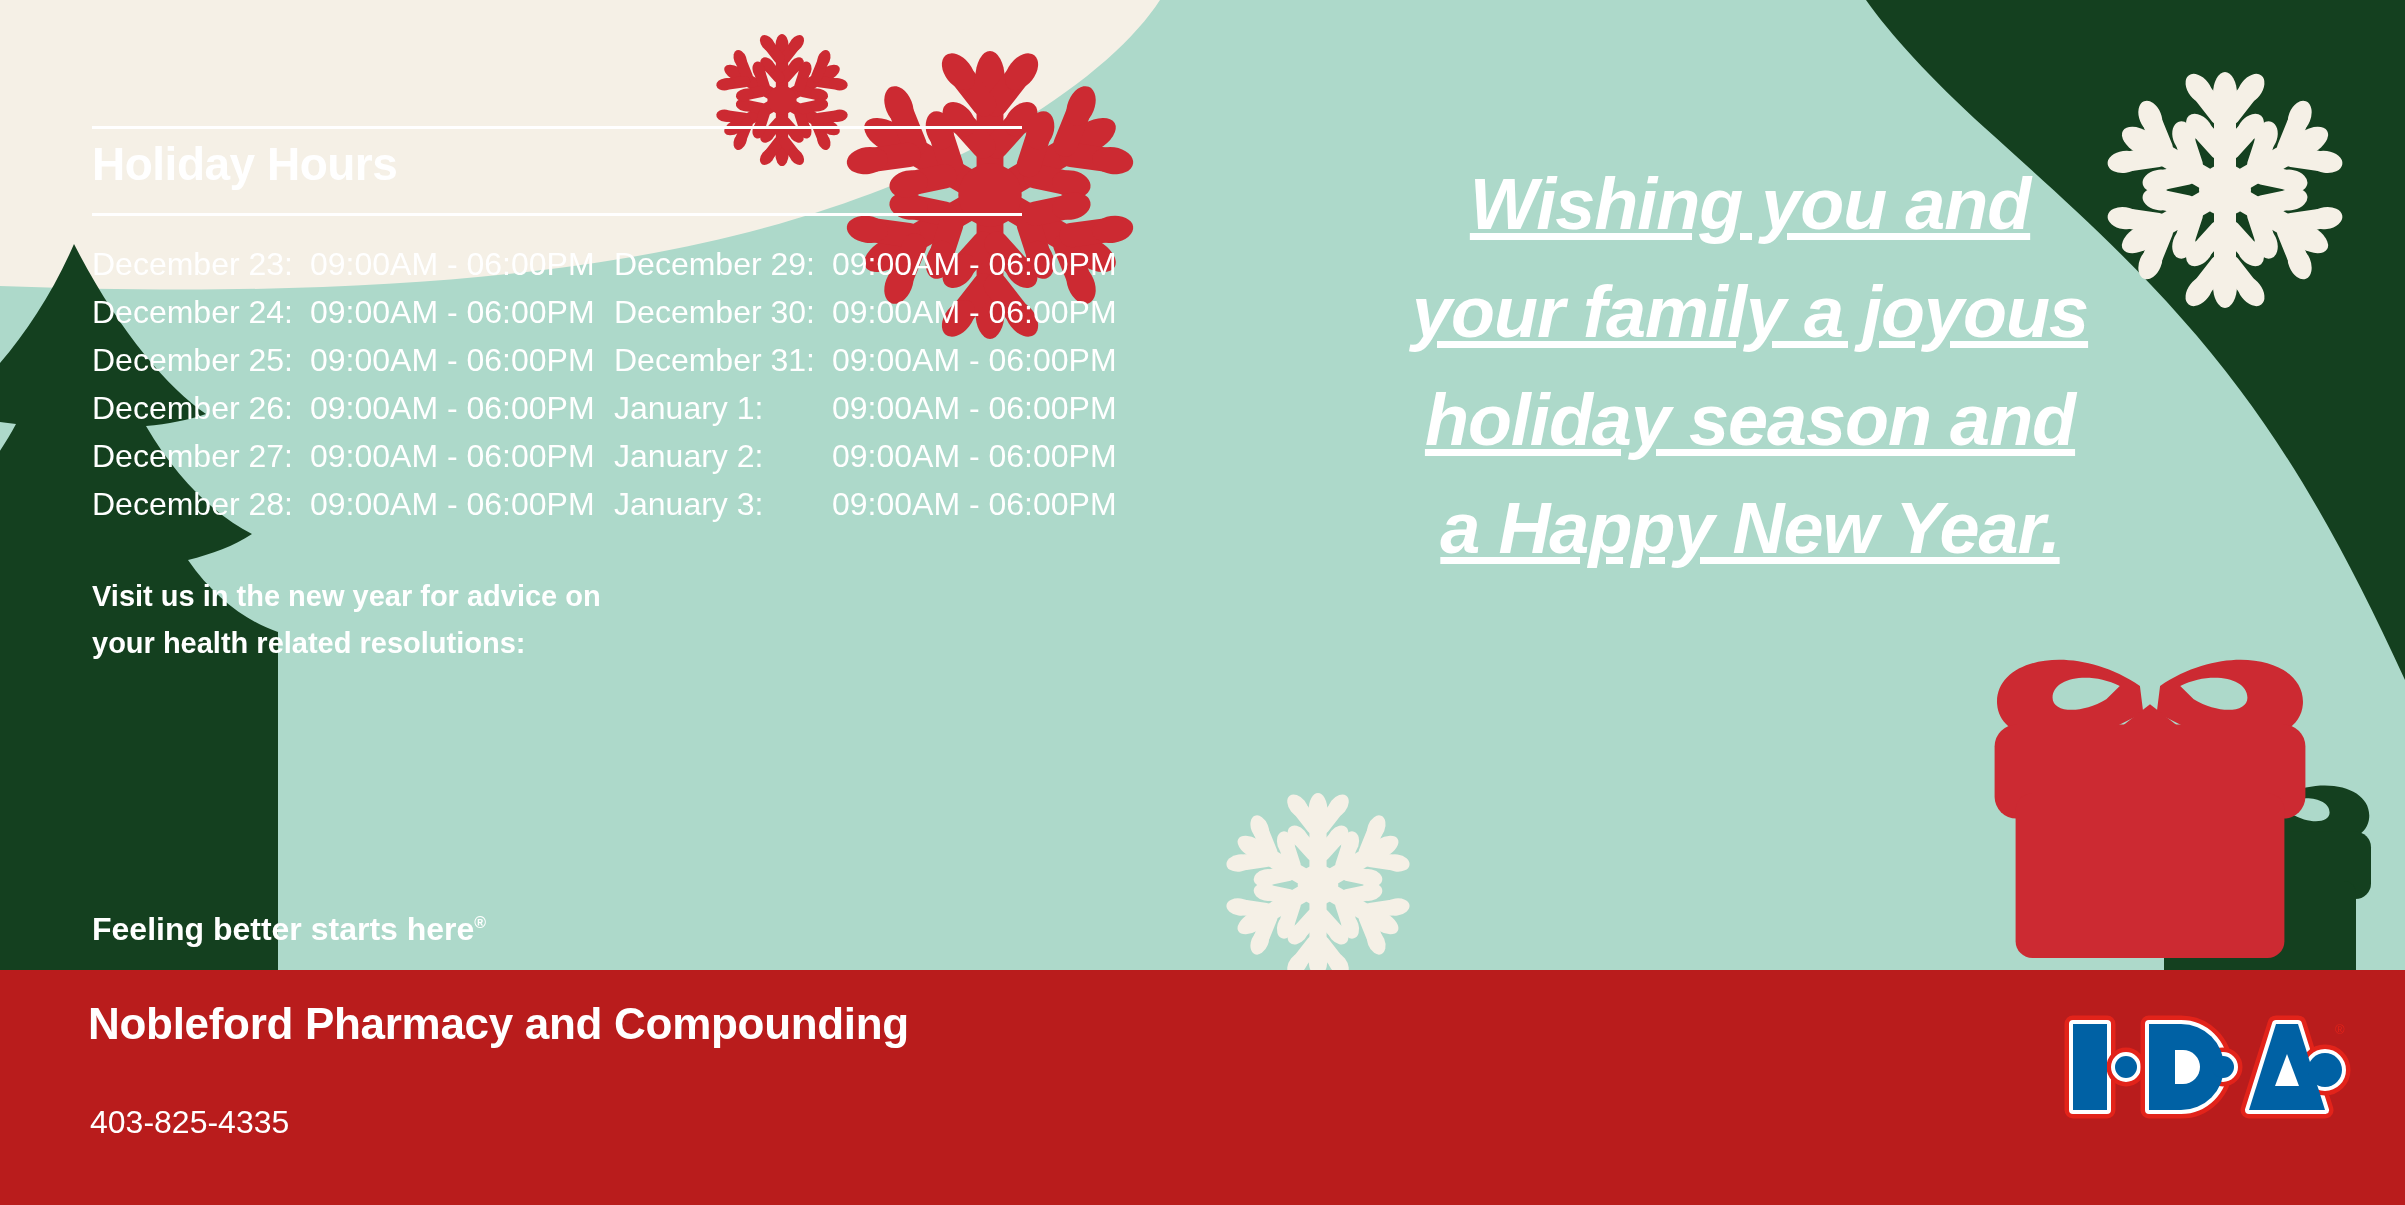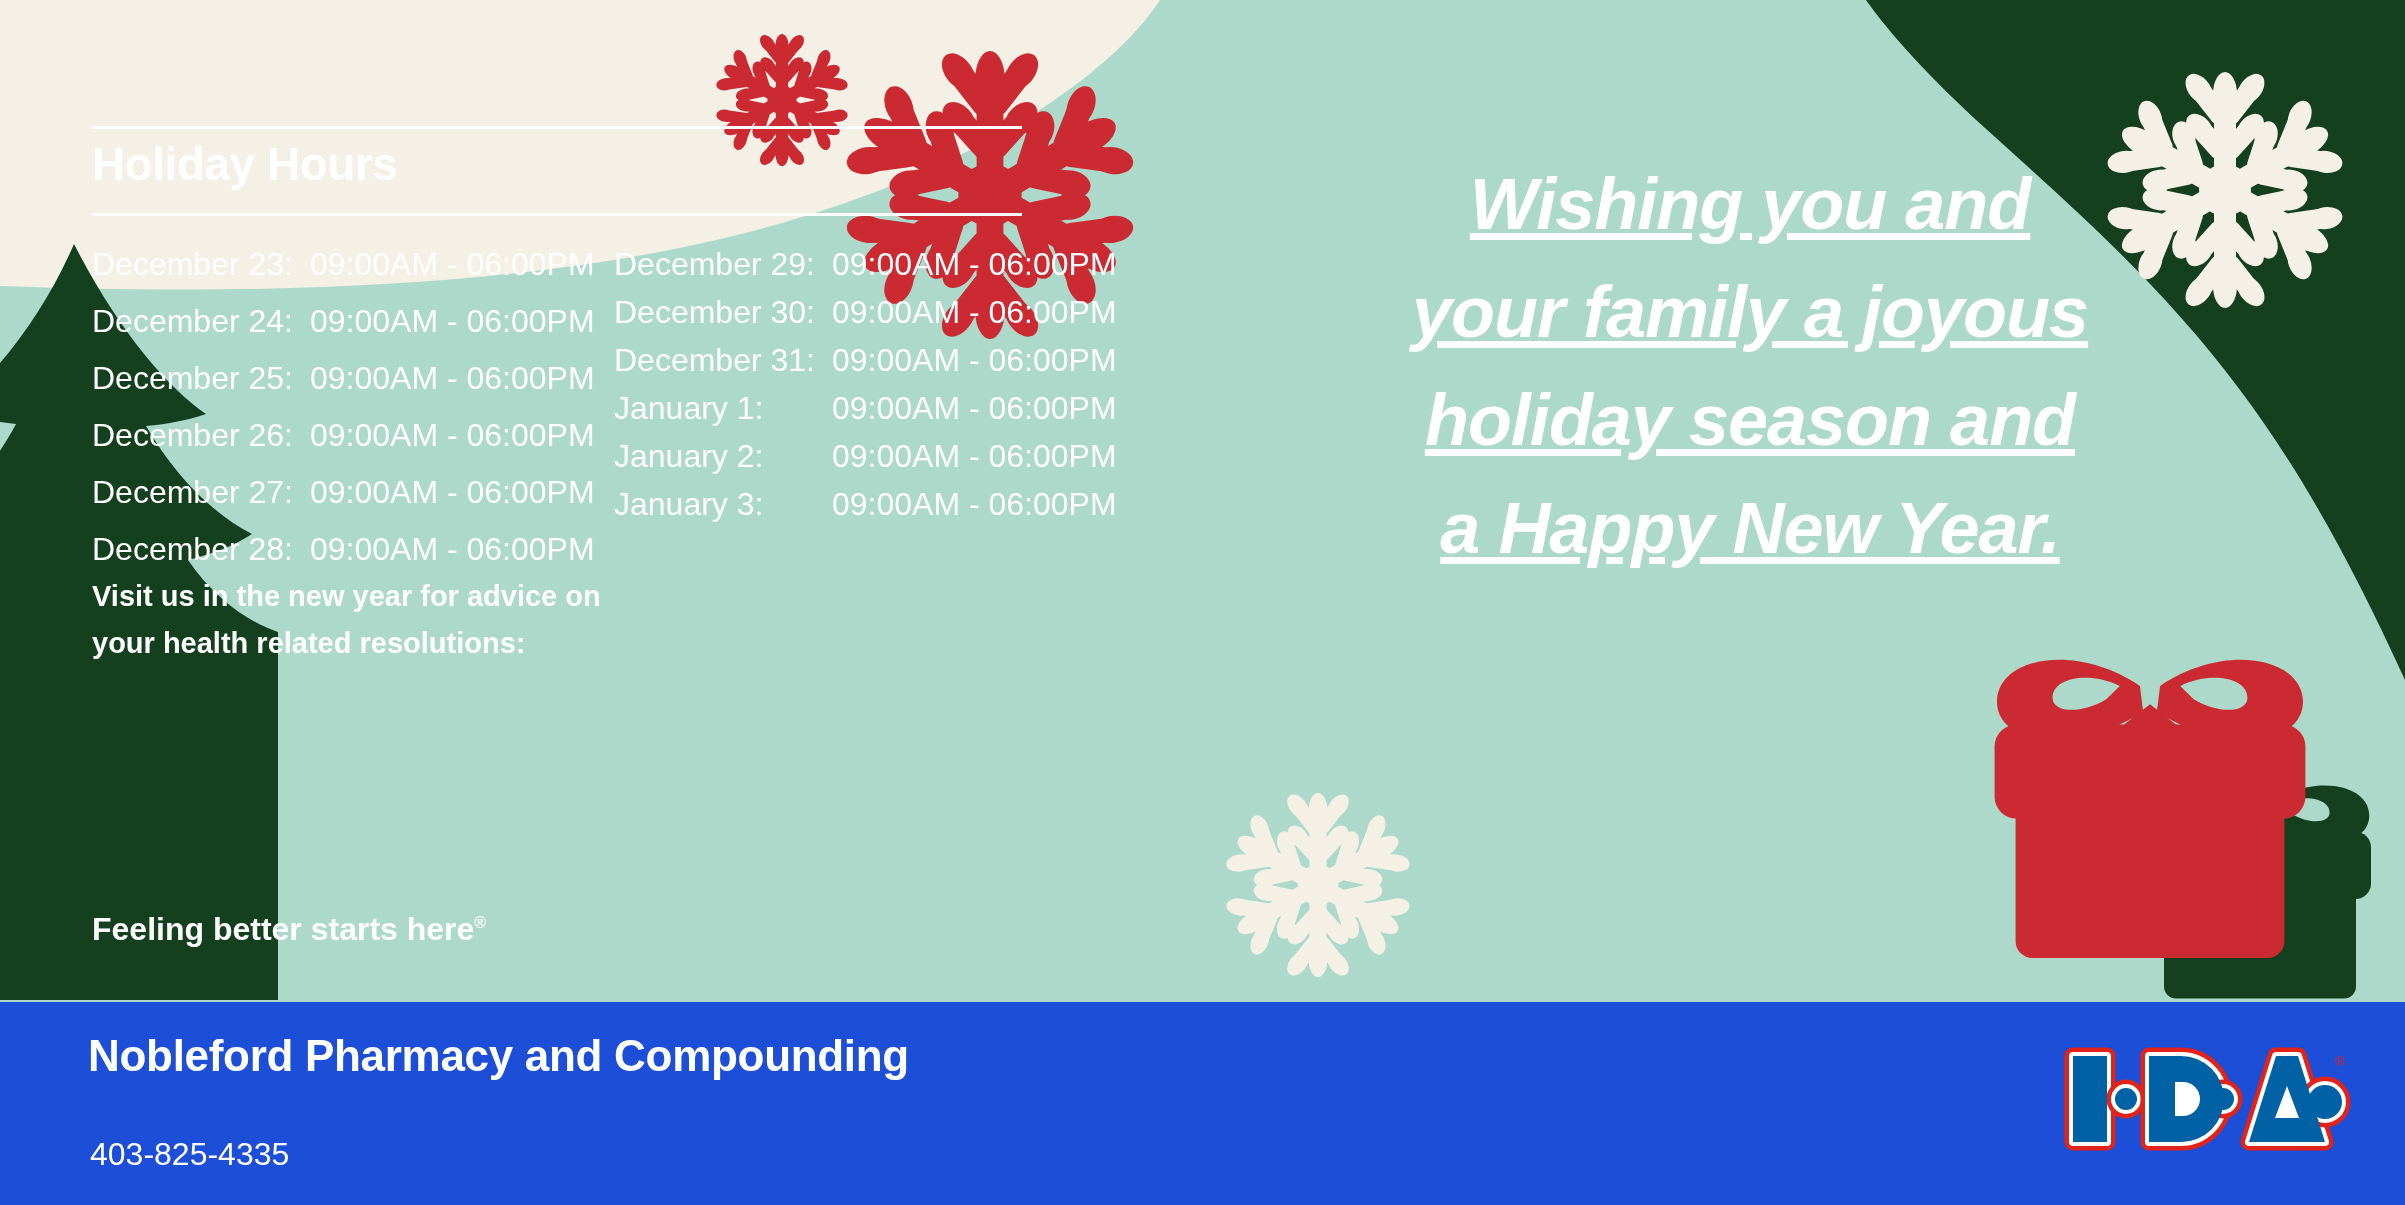--- a/index.html
+++ b/index.html
@@ -46,21 +46,21 @@
     white-space: nowrap;
   }
   #hours-columns {
     display: flex;
     margin-top: 24px;
   }
   .hours-col {
     display: flex;
     flex-direction: column;
   }
-  .hours-col.col-1 { width: 522px; gap: 9px; }
+  .hours-col.col-1 { width: 522px; }
   .hours-row {
     display: flex;
     color: #ffffff;
     font-size: 32px;
     line-height: 48px;
     white-space: nowrap;
   }
   .hours-row .day { width: 218px; }
   .hours-row .time { width: 290px; }
 
@@ -104,22 +104,22 @@
     letter-spacing: -1px;
   }
   #greeting .gline { display: block; white-space: nowrap; text-decoration: underline; }
 
   
   #footer {
     position: absolute;
     left: 0;
     bottom: 0;
     width: 2405px;
-    height: 203px;
-    background: #1d4ed8;
+    height: 235px;
+    background: #b91c1c;
     margin-top: 18px;
   }
   #footer-name {
     position: absolute;
     left: 88px;
     top: 29px;
     color: #ffffff;
     font-size: 44px;
     font-weight: bold;
     letter-spacing: -0.3px;

